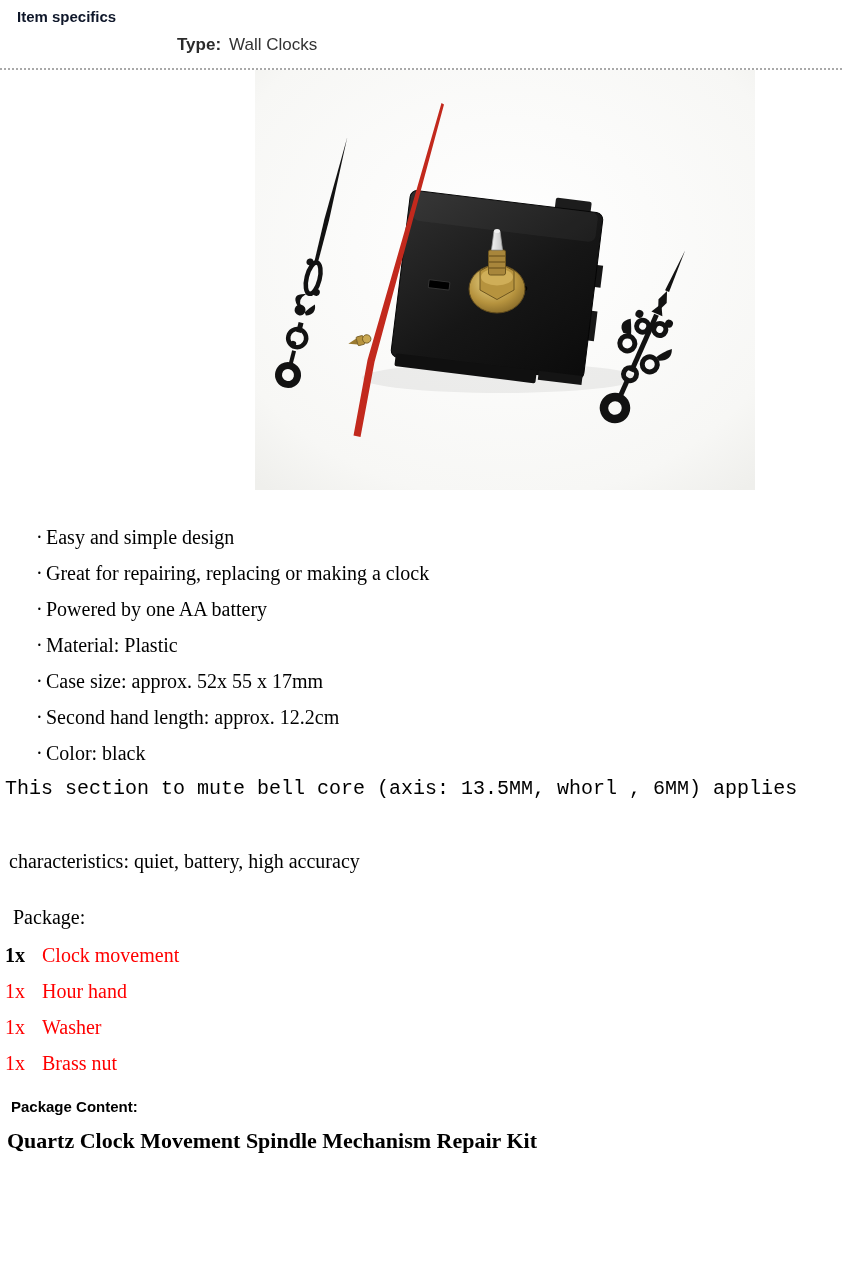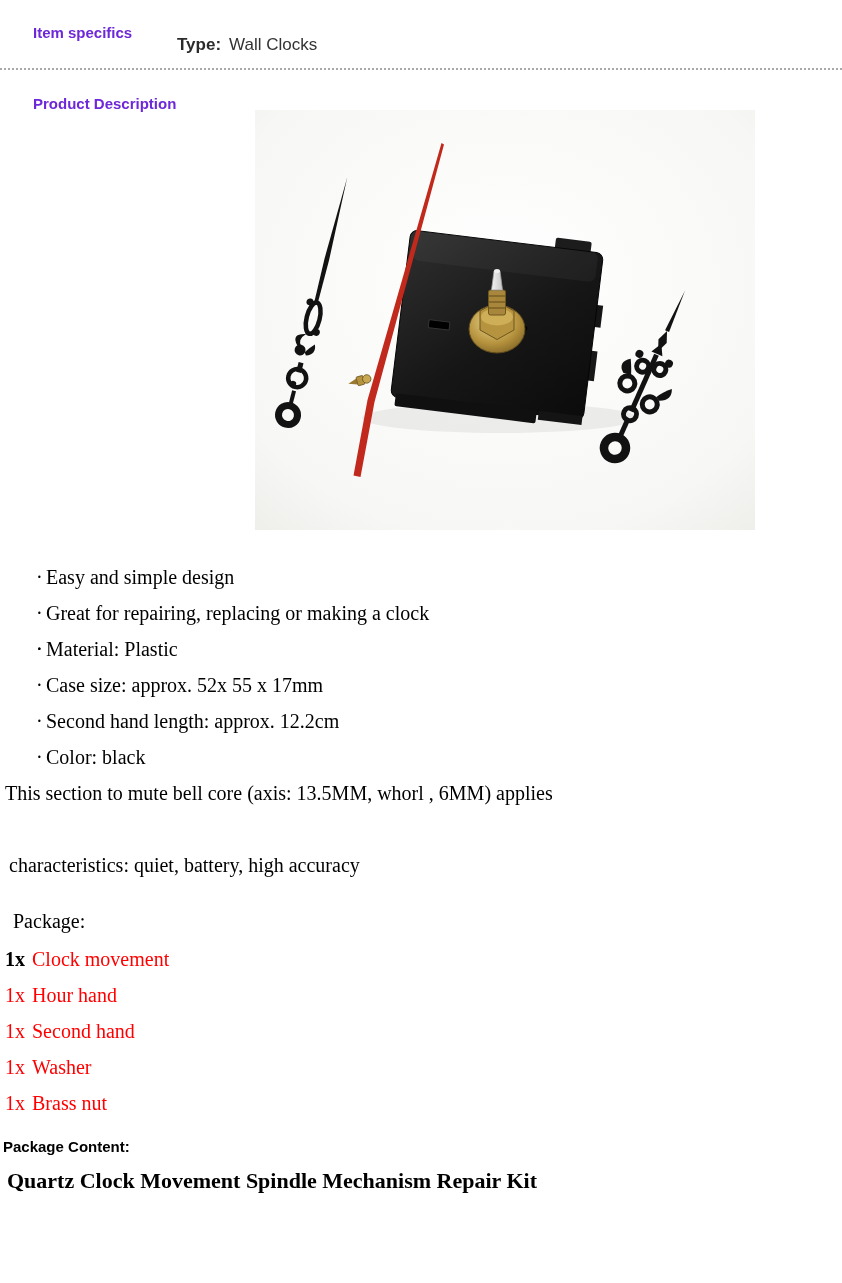--- a/index.html
+++ b/index.html
@@ -1,68 +1,65 @@
 <!DOCTYPE html>
 <html><head>
 <meta charset="utf-8">
 <style>
   html,body{margin:0;padding:0;background:#fff;}
   .page{position:relative;width:842px;height:1283px;background:#fff;overflow:hidden;
         font-family:"Liberation Sans",sans-serif;color:#000;}
 
   
   .top-section{position:relative;height:68px;border-bottom:2px dotted #a9a9a9;}
-  .sec-title{position:absolute;left:17px;top:8px;margin:16px;font-size:15px;font-weight:bold;color:#6d28d9;text-align:right;}
+  .sec-title{position:absolute;left:17px;top:8px;margin:0;font-size:15px;font-weight:bold;color:#0f172a;text-align:right;}
   .type-row{position:absolute;left:177px;top:35px;display:flex;align-items:baseline;font-size:17px;color:#333;}
   .type-label{font-weight:bold;color:#2b2b2b;}
   .type-value{margin-left:8px;color:#333;}
 
   .pd-header{position:relative;height:40px;}
   .pd-header .sec-title{top:9px;}
 
   
   .photo-wrap{position:relative;height:420px;}
   .photo{position:absolute;left:255px;top:0;width:500px;height:420px;}
 
   
   .serif{font-family:"Liberation Serif",serif;font-size:20px;line-height:36px;color:#000;}
   ul.features{margin:29px 0 0 0;padding:0;list-style:none;}
   ul.features li{position:relative;padding-left:46px;font-family:"Liberation Serif",serif;
                  font-size:20px;line-height:36px;}
   ul.features .dot{position:absolute;left:36px;top:0;font-size:20px;}
 
-  .note-mute{margin:0;padding-left:5px;}
+  .note-mute{margin:0;padding-left:5px;font-family:Liberation Mono, monospace;}
   .note-char{margin:36px 0 0 0;padding-left:9px;}
   .pkg-heading{margin:20px 0 0 0;padding-left:13px;}
 
   .pkg-list{margin-top:2px;padding-left:5px;color:#ff0000;}
   .pkg-row{font-family:"Liberation Serif",serif;font-size:20px;line-height:36px;}
-  .pkg-row .nm{margin-left:7px;}
+  .pkg-row .nm{margin-left:17px;}
   .qty-first{color:#000;font-weight:bold;}
 
-  .pc-label{margin:17px 0 0 0;padding-left:3px;font-size:15px;font-weight:bold;line-height:18px;color:#000;}
+  .pc-label{margin:17px 0 0 0;padding-left:11px;font-size:15px;font-weight:bold;line-height:18px;color:#000;}
   .pc-title{margin:12px 0 0 0;padding-left:7px;font-family:"Liberation Serif",serif;
             font-size:22px;font-weight:bold;line-height:26px;color:#000;}
 </style>
 </head>
 <body>
 
 <div class="page">
 
   <div class="top-section">
     <h2 class="sec-title">Item specifics</h2>
     <div class="type-row">
       <span class="type-label">Type:</span>
       <span class="type-value">Wall Clocks</span>
     </div>
   </div>
 
-  <div class="pd-header">
-    <h2 class="sec-title">Product Description</h2>
-  </div>
 
   <div class="photo-wrap">
     <svg class="photo" viewBox="0 0 500 420" role="img">
       <defs>
         <radialGradient id="bgG" cx="50%" cy="42%" r="75%">
           <stop offset="0%" stop-color="#ffffff"></stop>
           <stop offset="80%" stop-color="#f7f7f5"></stop>
           <stop offset="100%" stop-color="#efefec"></stop>
         </radialGradient>
         <linearGradient id="bodyG" x1="0" y1="0" x2="1" y2="1">
@@ -147,35 +144,34 @@
         <polygon points="0,-114 6,-103 -6,-103"></polygon>
         <polygon points="0,-128 4.5,-117 0,-106 -4.5,-117"></polygon>
         <polygon points="0,-172 2.2,-128 -2.2,-128"></polygon>
       </g>
     </svg>
   </div>
 
   <ul class="features">
     <li><span class="dot">·</span><span>Easy and simple design</span></li>
     <li><span class="dot">·</span><span>Great for repairing, replacing or making a clock</span></li>
-    <li><span class="dot">·</span></li>
+    <li><span class="dot">·</span><span>Powered by one AA battery</span></li>
     <li><span class="dot">·</span><span>Material: Plastic</span></li>
     <li><span class="dot">·</span><span>Case size: approx. 52x 55 x 17mm</span></li>
     <li><span class="dot">·</span><span>Second hand length: approx. 12.2cm</span></li>
     <li><span class="dot">·</span><span>Color: black</span></li>
   </ul>
 
   <p class="serif note-mute">This section to mute bell core (axis: 13.5MM, whorl , 6MM) applies</p>
   <p class="serif note-char">characteristics: quiet, battery, high accuracy</p>
 
   <p class="serif pkg-heading">Package:</p>
   <div class="pkg-list">
     <div class="pkg-row"><span class="qty qty-first">1x</span><span class="nm">Clock movement</span></div>
     <div class="pkg-row"><span class="qty">1x</span><span class="nm">Hour hand</span></div>
-    <div class="pkg-row"><span class="qty">1x</span><span class="nm">Second hand</span></div>
     <div class="pkg-row"><span class="qty">1x</span><span class="nm">Washer</span></div>
     <div class="pkg-row"><span class="qty">1x</span><span class="nm">Brass nut</span></div>
   </div>
 
   <p class="pc-label">Package Content:</p>
   <p class="pc-title">Quartz Clock Movement Spindle Mechanism Repair Kit</p>
 
 </div>
 
 </body></html>

